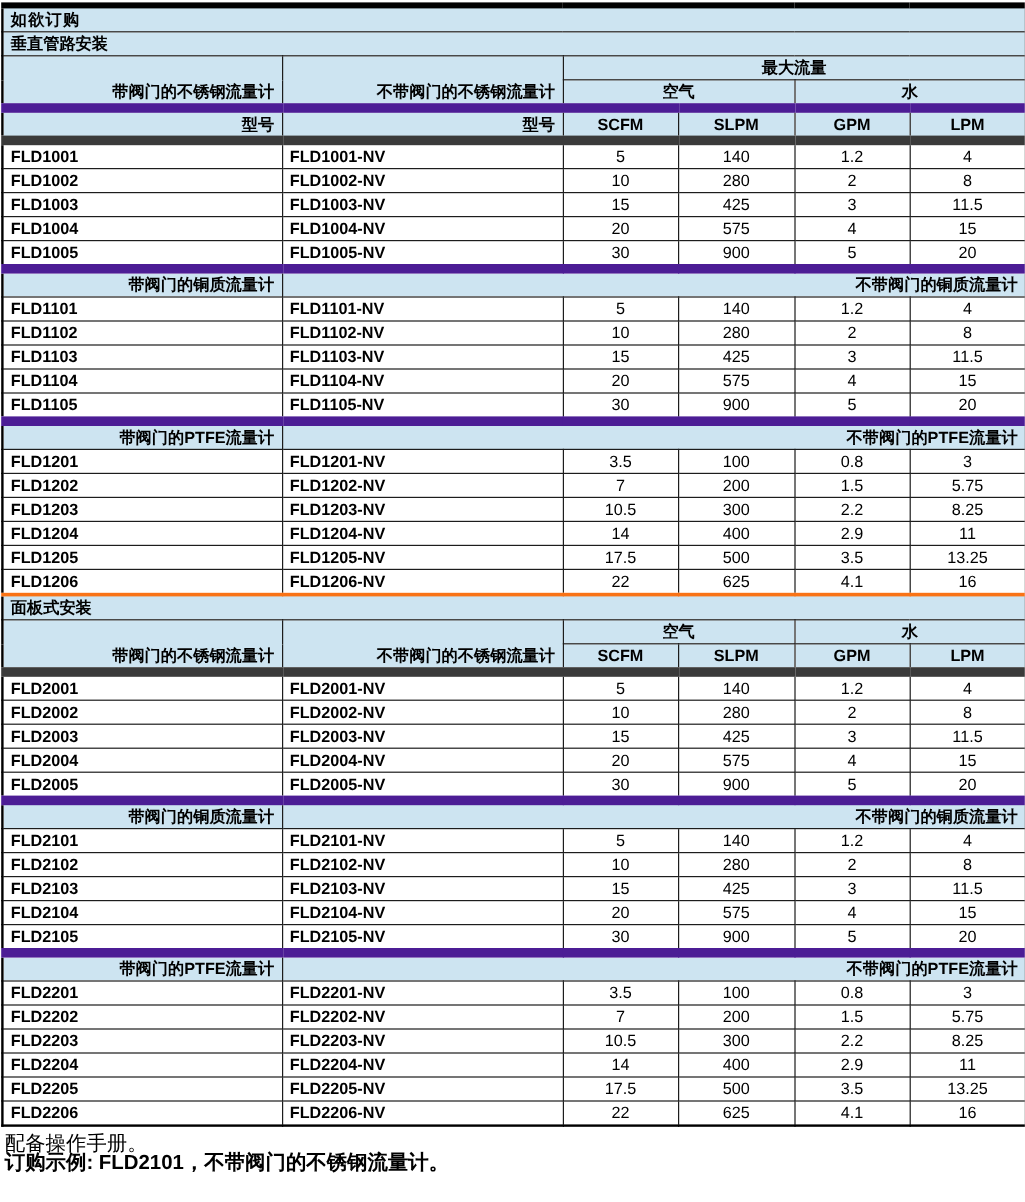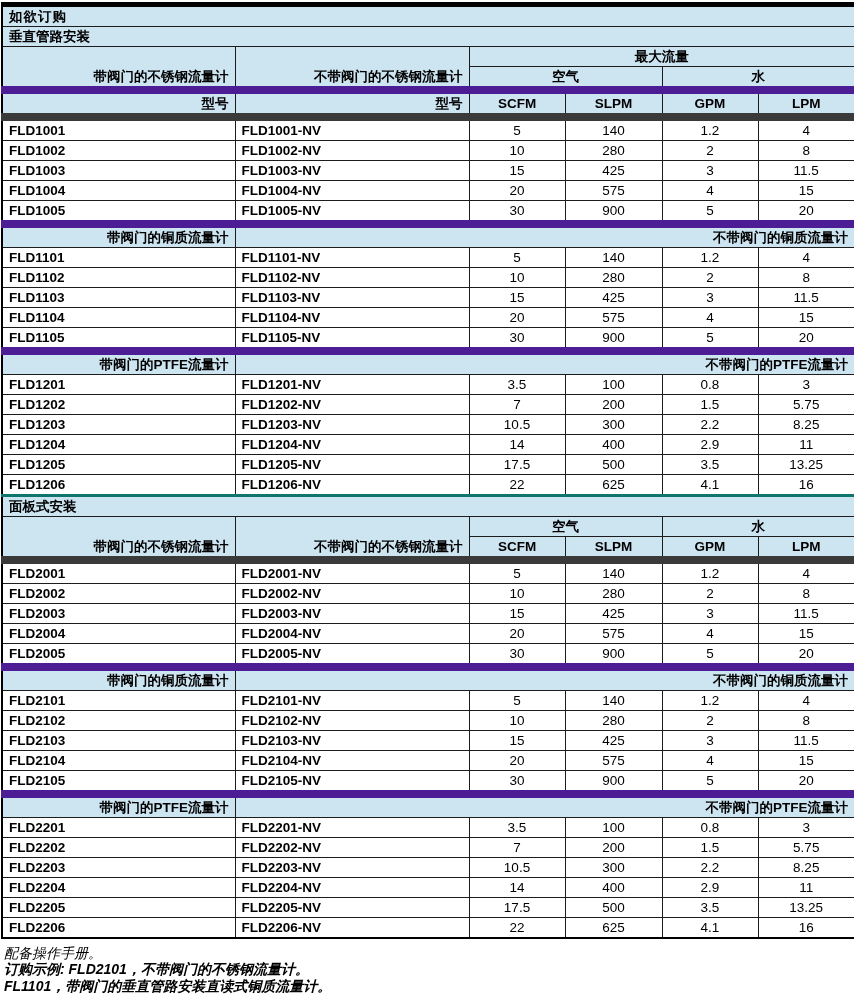--- a/index.html
+++ b/index.html
@@ -47,27 +47,26 @@
     background: var(--hdr, #cde4f1);
     font-weight: bold;
     vertical-align: bottom;
   }
   td.left-head { padding: 2px 6px 2px 7px; text-align: right; }
   .center { text-align: center; }
   td.model { font-weight: bold; padding-left: 7px; }
   td.num { text-align: center; }
   td.vsplit { border-left: 2px solid #000; margin-left: 20px; }
   tr.thick-top td { border-top: 8px solid #4c1d95; }
-  tr.xthick-top td { border-top: 3px solid #0f766e; }
+  tr.xthick-top td { border-top: 3px solid #f97316; }
   tr.data-row td { border-top-color: #3a3a3a; }
 
   .footnotes {
     margin: 6px 0 0 3px;
-    font-style: italic;
-    font-size: 14px;
+    font-size: 17px;
     line-height: 16.4px;
   }
   .footnote span.fb { font-weight: bold; }
 </style>
 </head>
 <body>
 
 <div class="page">
   <table class="order">
     <colgroup>
@@ -387,15 +386,14 @@
           <td class="num vsplit">22</td>
           <td class="num">625</td>
           <td class="num">4.1</td>
           <td class="num">16</td>
         </tr>
       </tbody>
   </table>
   <div class="footnotes" id="footnotes">
       <div class="footnote"><span>配备操作手册。</span></div>
       <div class="footnote"><span class="fb">订购示例: FLD2101</span><span class="fb">，不带阀门的不锈钢流量计。</span></div>
-      <div class="footnote"><span class="fb">FL1101</span><span class="fb">，带阀门的垂直管路安装直读式铜质流量计。</span></div>
     </div>
 </div>
 
 </body></html>

